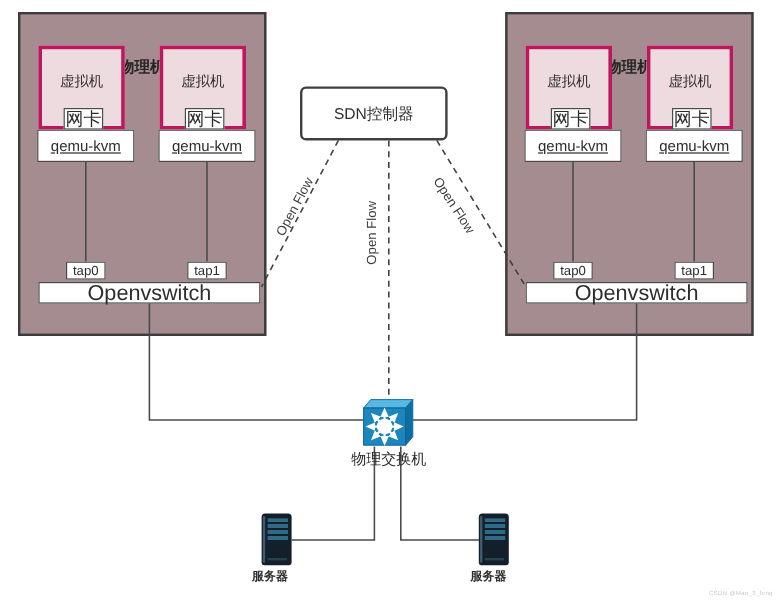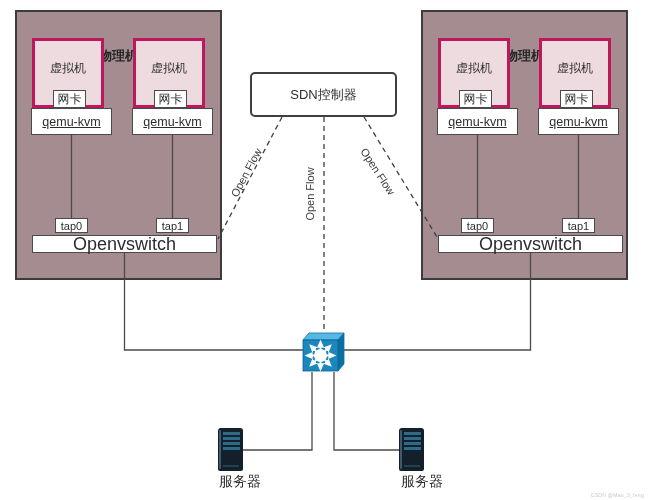--- a/index.html
+++ b/index.html
@@ -22,27 +22,27 @@
     position:absolute; width:72px; height:70px; background:#eddbdf;
     border:3px solid #be185d; box-sizing:border-box;
     display:flex; align-items:center; justify-content:center;
   }
   .vm-label { font-size:12px; color:#323232; padding-bottom:10px; }
   .wbox {
     position:absolute; background:#ffffff; border:1.5px solid #4a4a4a;
     box-sizing:border-box; display:flex; align-items:center; justify-content:center;
     color:#2d2d2d; z-index:3;
   }
-  .nic   { width:33px; height:18px; font-size:12px; }
+  .nic   { width:33px; height:18px; font-size:15px; }
   .qemu  { width:81px; height:27px; font-size:12.5px;text-decoration:underline; }
   .tap   { width:33px; height:15px; font-size:11px; }
   .ovs   { width:185px; height:18px; font-size:18px; }
   
   .sdn {
-    position:absolute; left:250px; top:72px; width:147px; height:45px;
+    position:absolute; left:250px; top:72px; width:123px; height:45px;
     background:#ffffff; border:2px solid #3f3f3f; border-radius:5px;
     box-sizing:border-box; display:flex; align-items:center; justify-content:center;
     font-size:13px; color:#2d2d2d; z-index:4;
   }
   
   .openflow {
     position:absolute; width:64px; height:14px; text-align:center;
     font-size:11px; color:#3d3d3d; z-index:4; white-space:nowrap;
   }
   .of-left   { left:215px; top:166px; transform:rotate(-62deg); }
@@ -67,22 +67,22 @@
   }
   .server::after {
     content:""; position:absolute; left:5px; right:4px; bottom:4px; height:2px;
     background:#24414f;
   }
   .server-bays {
     position:absolute; left:5px; right:3px; top:4px; height:19px;
     background:repeating-linear-gradient(#2e6b86 0 3px, #131f2b 3px 5px);
   }
   .server-label {
-    position:absolute; width:60px; text-align:center;
-    font-size:14px; color:#2d2d2d; z-index:6;
+    position:absolute; width:60px; 
+    font-size:10px; color:#2d2d2d; z-index:6;font-weight:bold;
   }
   
   .watermark {
     position:absolute; right:4px; bottom:2px; font-size:5px;
     color:#cbc5c7; letter-spacing:0.3px; z-index:7;
   }
 </style>
 </head>
 <body>
 
@@ -181,20 +181,21 @@
       <line x1="20.5" y1="25.5" x2="10" y2="25.5" marker-end="url(#ah)"></line>
       <line x1="20.5" y1="25.5" x2="20.5" y2="15" marker-end="url(#ah)"></line>
       <line x1="20.5" y1="25.5" x2="20.5" y2="36" marker-end="url(#ah)"></line>
       <line x1="20.5" y1="25.5" x2="28" y2="18" marker-end="url(#ah)"></line>
       <line x1="20.5" y1="25.5" x2="13" y2="18" marker-end="url(#ah)"></line>
       <line x1="20.5" y1="25.5" x2="28" y2="33" marker-end="url(#ah)"></line>
       <line x1="20.5" y1="25.5" x2="13" y2="33" marker-end="url(#ah)"></line>
     </g>
     <circle cx="20.5" cy="25.5" r="6.5" fill="#ffffff"></circle>
   </svg>
+  <div class="switch-label">物理交换机</div>
 
   <div class="server" style="left:218px; top:428px;">
     <div class="server-bays"></div>
   </div>
   <div class="server-label" style="left:210px; top:473px;">服务器</div>
 
   <div class="server" style="left:399px; top:428px;">
     <div class="server-bays"></div>
   </div>
   <div class="server-label" style="left:392px; top:473px;">服务器</div>

